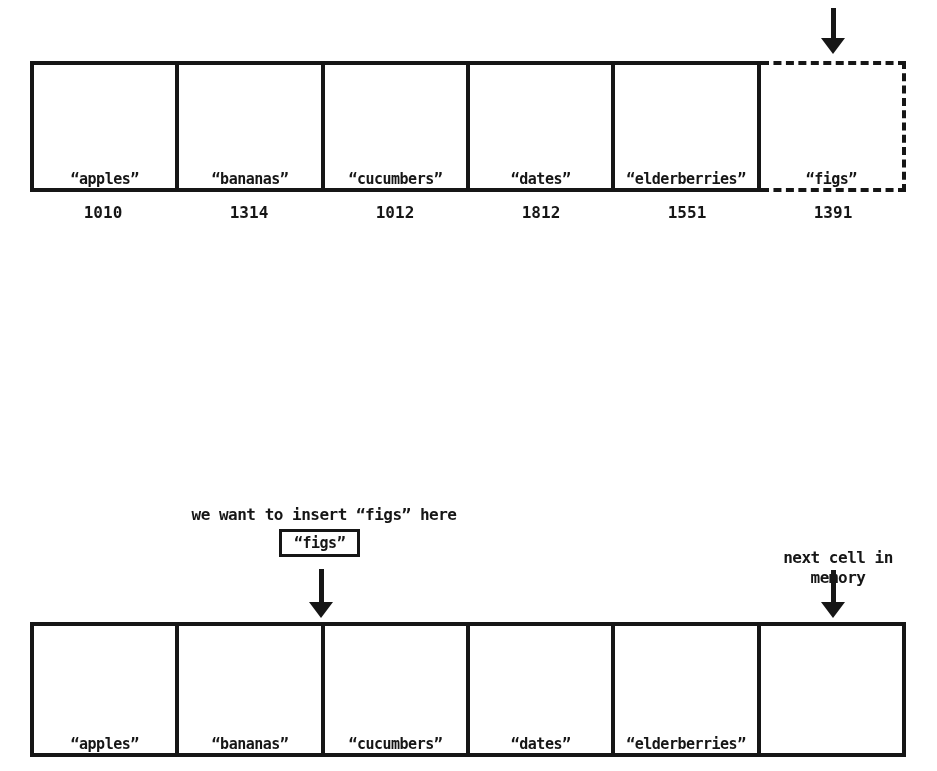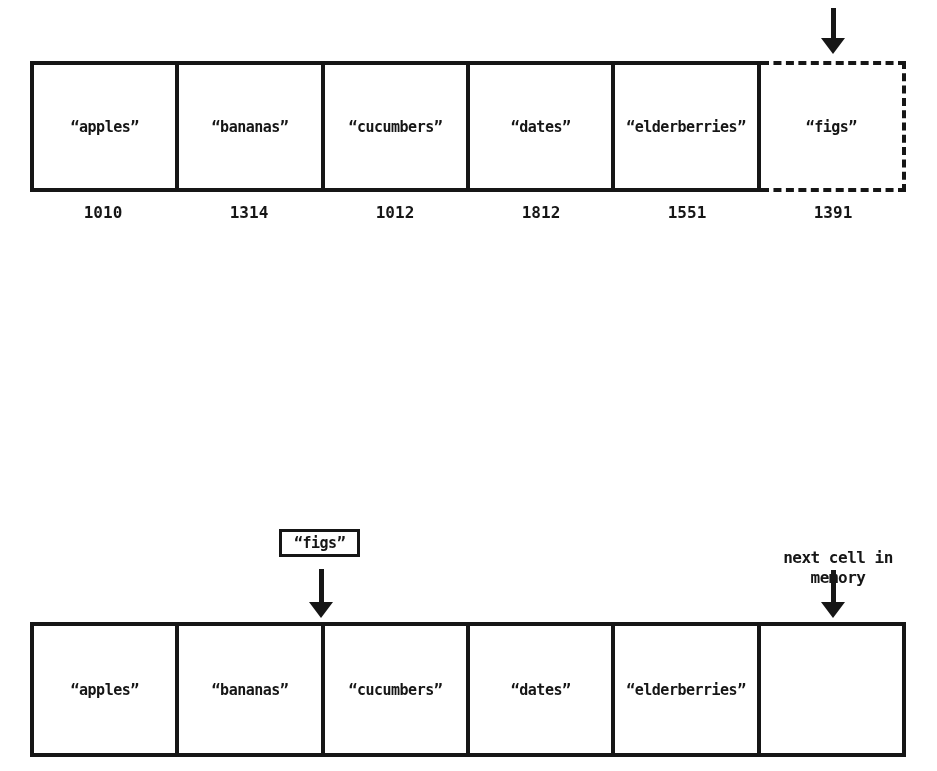--- a/index.html
+++ b/index.html
@@ -22,21 +22,21 @@
     display: flex;
     box-sizing: border-box;
   }
   .cell {
     flex: 1 1 0;
     box-sizing: border-box;
     border-top: 4px solid #161616;
     border-bottom: 4px solid #161616;
     border-left: 4px solid #161616;
     display: flex;
-    align-items: center;
+    align-items: flex-end;
     justify-content: center;
     font-size: 15px;
     letter-spacing: -0.5px;
     background: #ffffff;
     overflow: hidden;
     white-space: nowrap;
   }
   .cell.last-solid { border-right: 4px solid #161616; }
   .cell.dashed {
     border-top: 4px dashed #161616;
@@ -125,20 +125,21 @@
 
   <div class="address-row" style="top: 203px;">
     <div class="addr">1010</div>
     <div class="addr">1314</div>
     <div class="addr">1012</div>
     <div class="addr">1812</div>
     <div class="addr">1551</div>
     <div class="addr">1391</div>
   </div>
 
+  <div class="caption" style="left: 154px; top: 505px; width: 340px;">we want to insert “figs” here</div>
 
   <div class="value-box" style="left: 279px; top: 529px;">“figs”</div>
 
   <div class="arrow-down" style="left: 309px; top: 569px; height: 49px;">
     <div class="shaft"></div>
     <div class="head"></div>
   </div>
 
   <div class="caption" style="left: 768px; top: 506px; width: 140px; margin-top: 42px;">next cell in
 memory</div>

